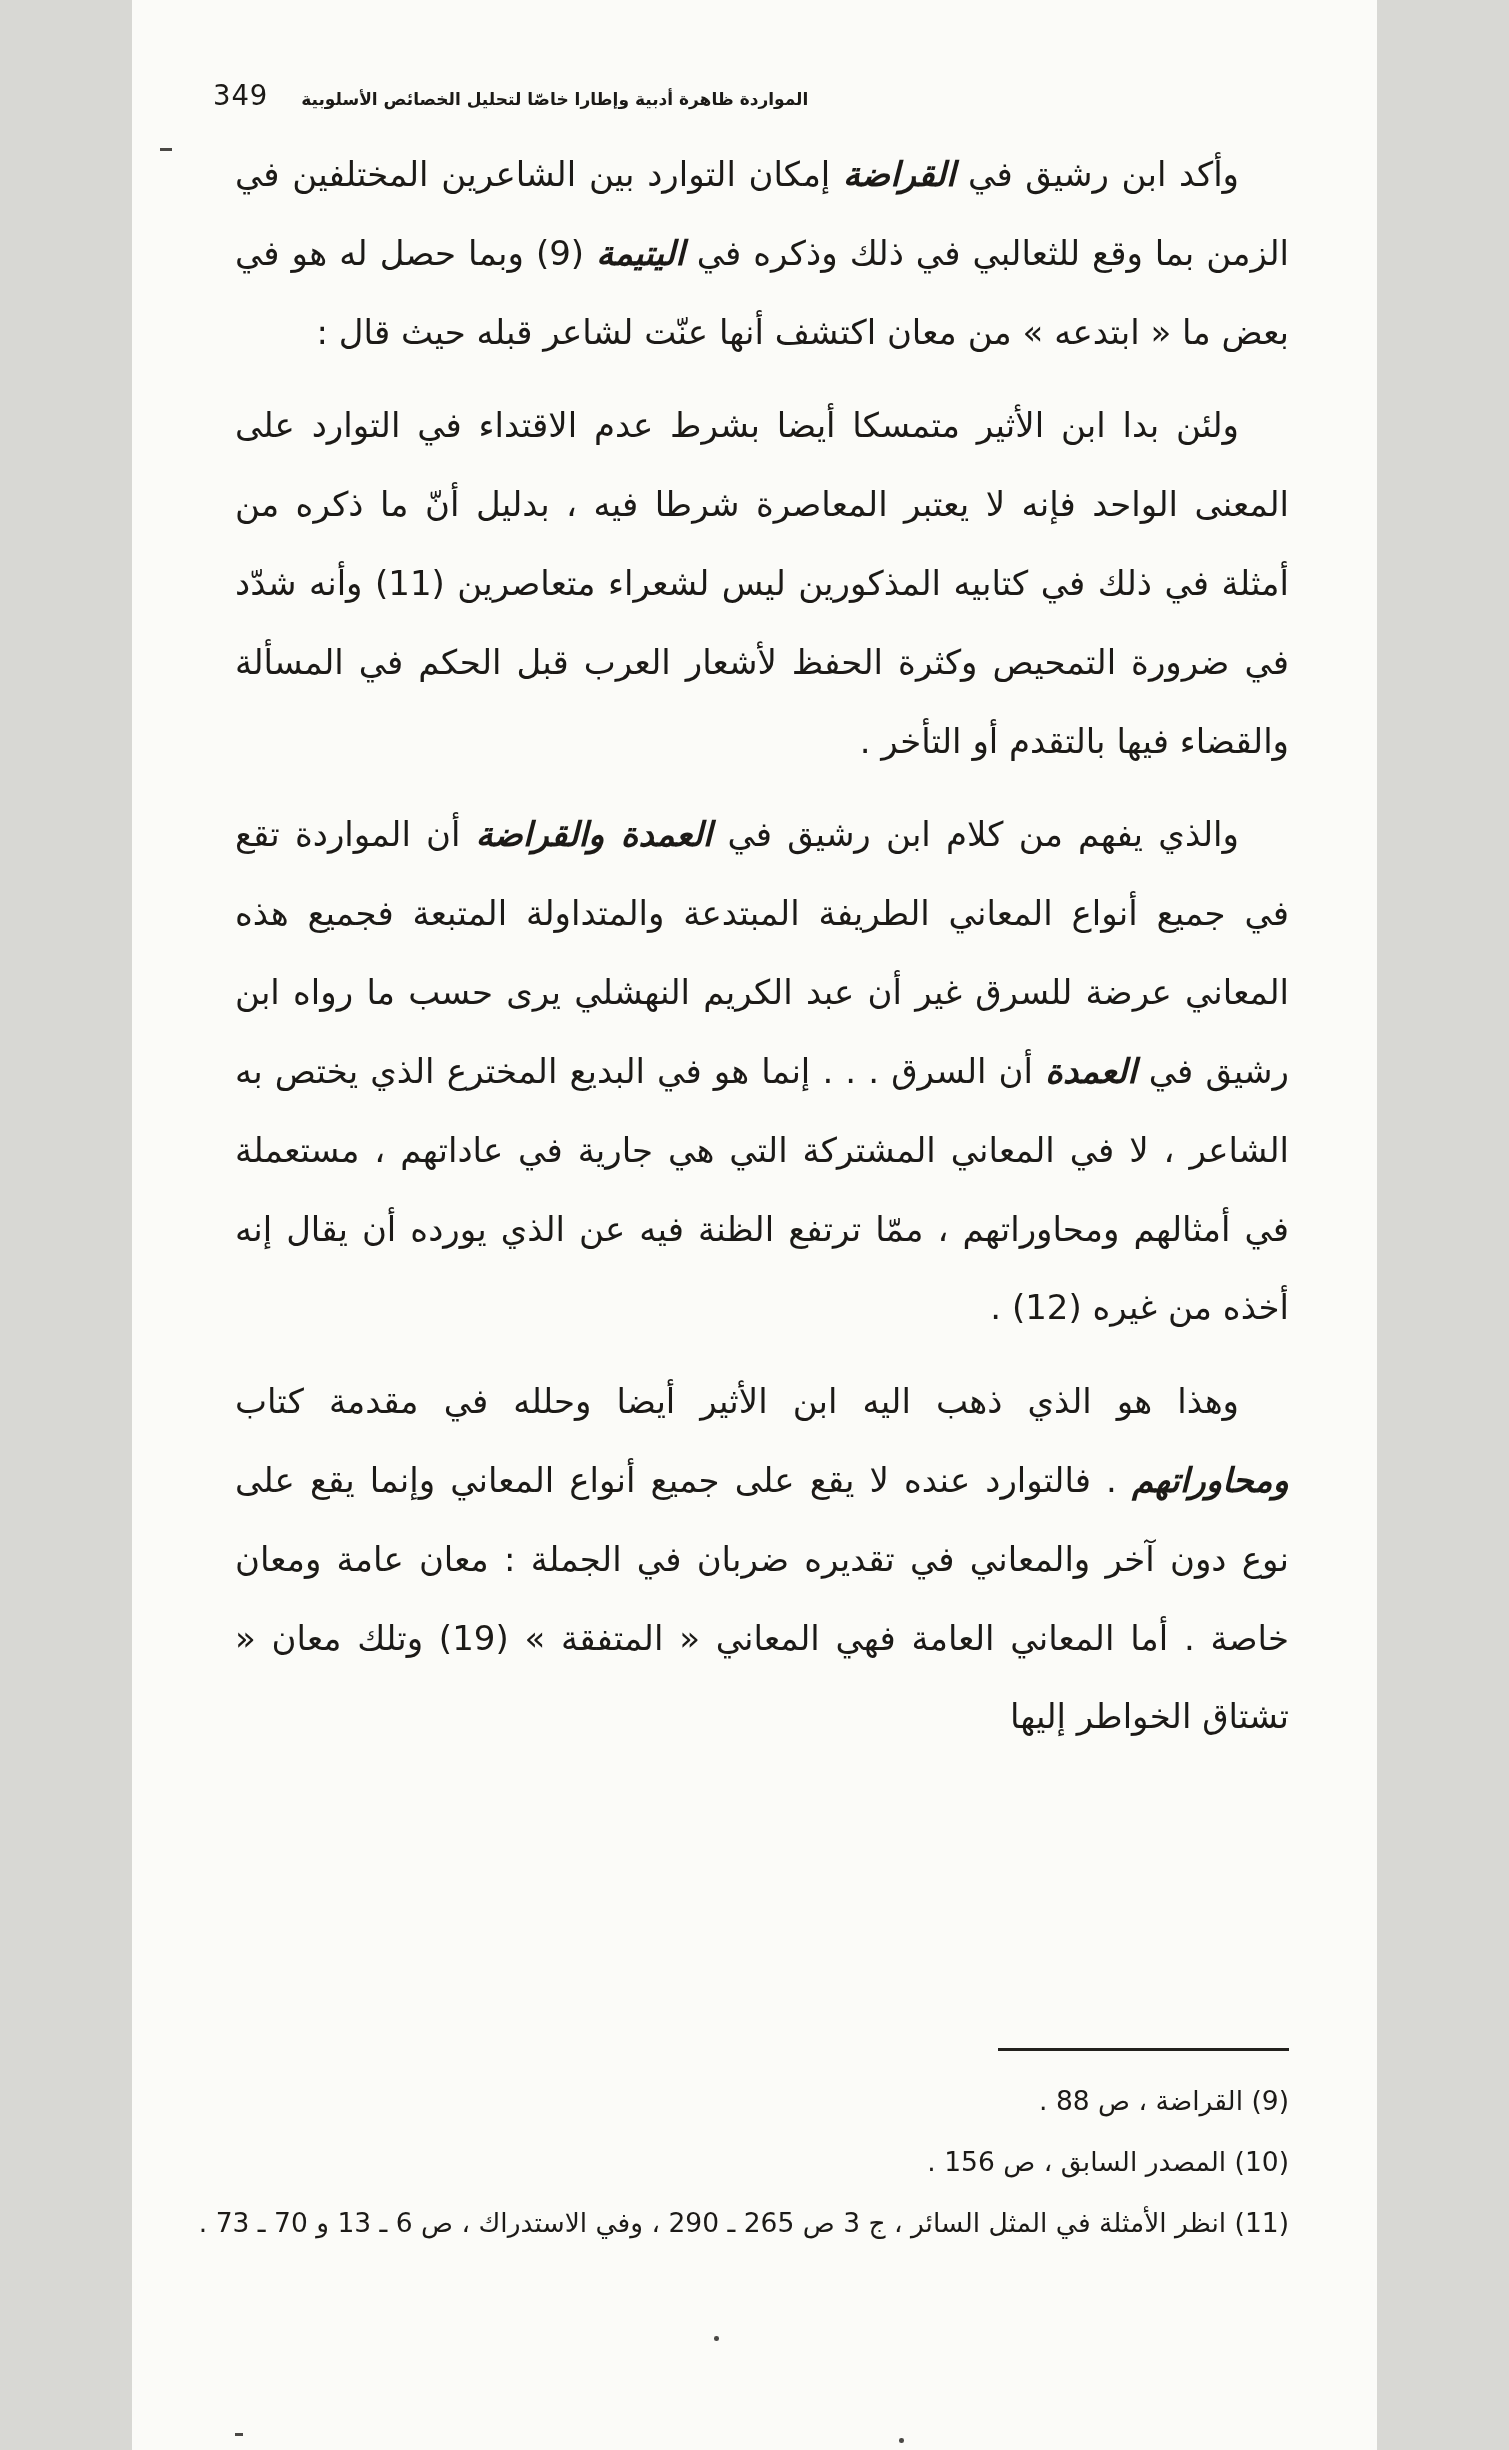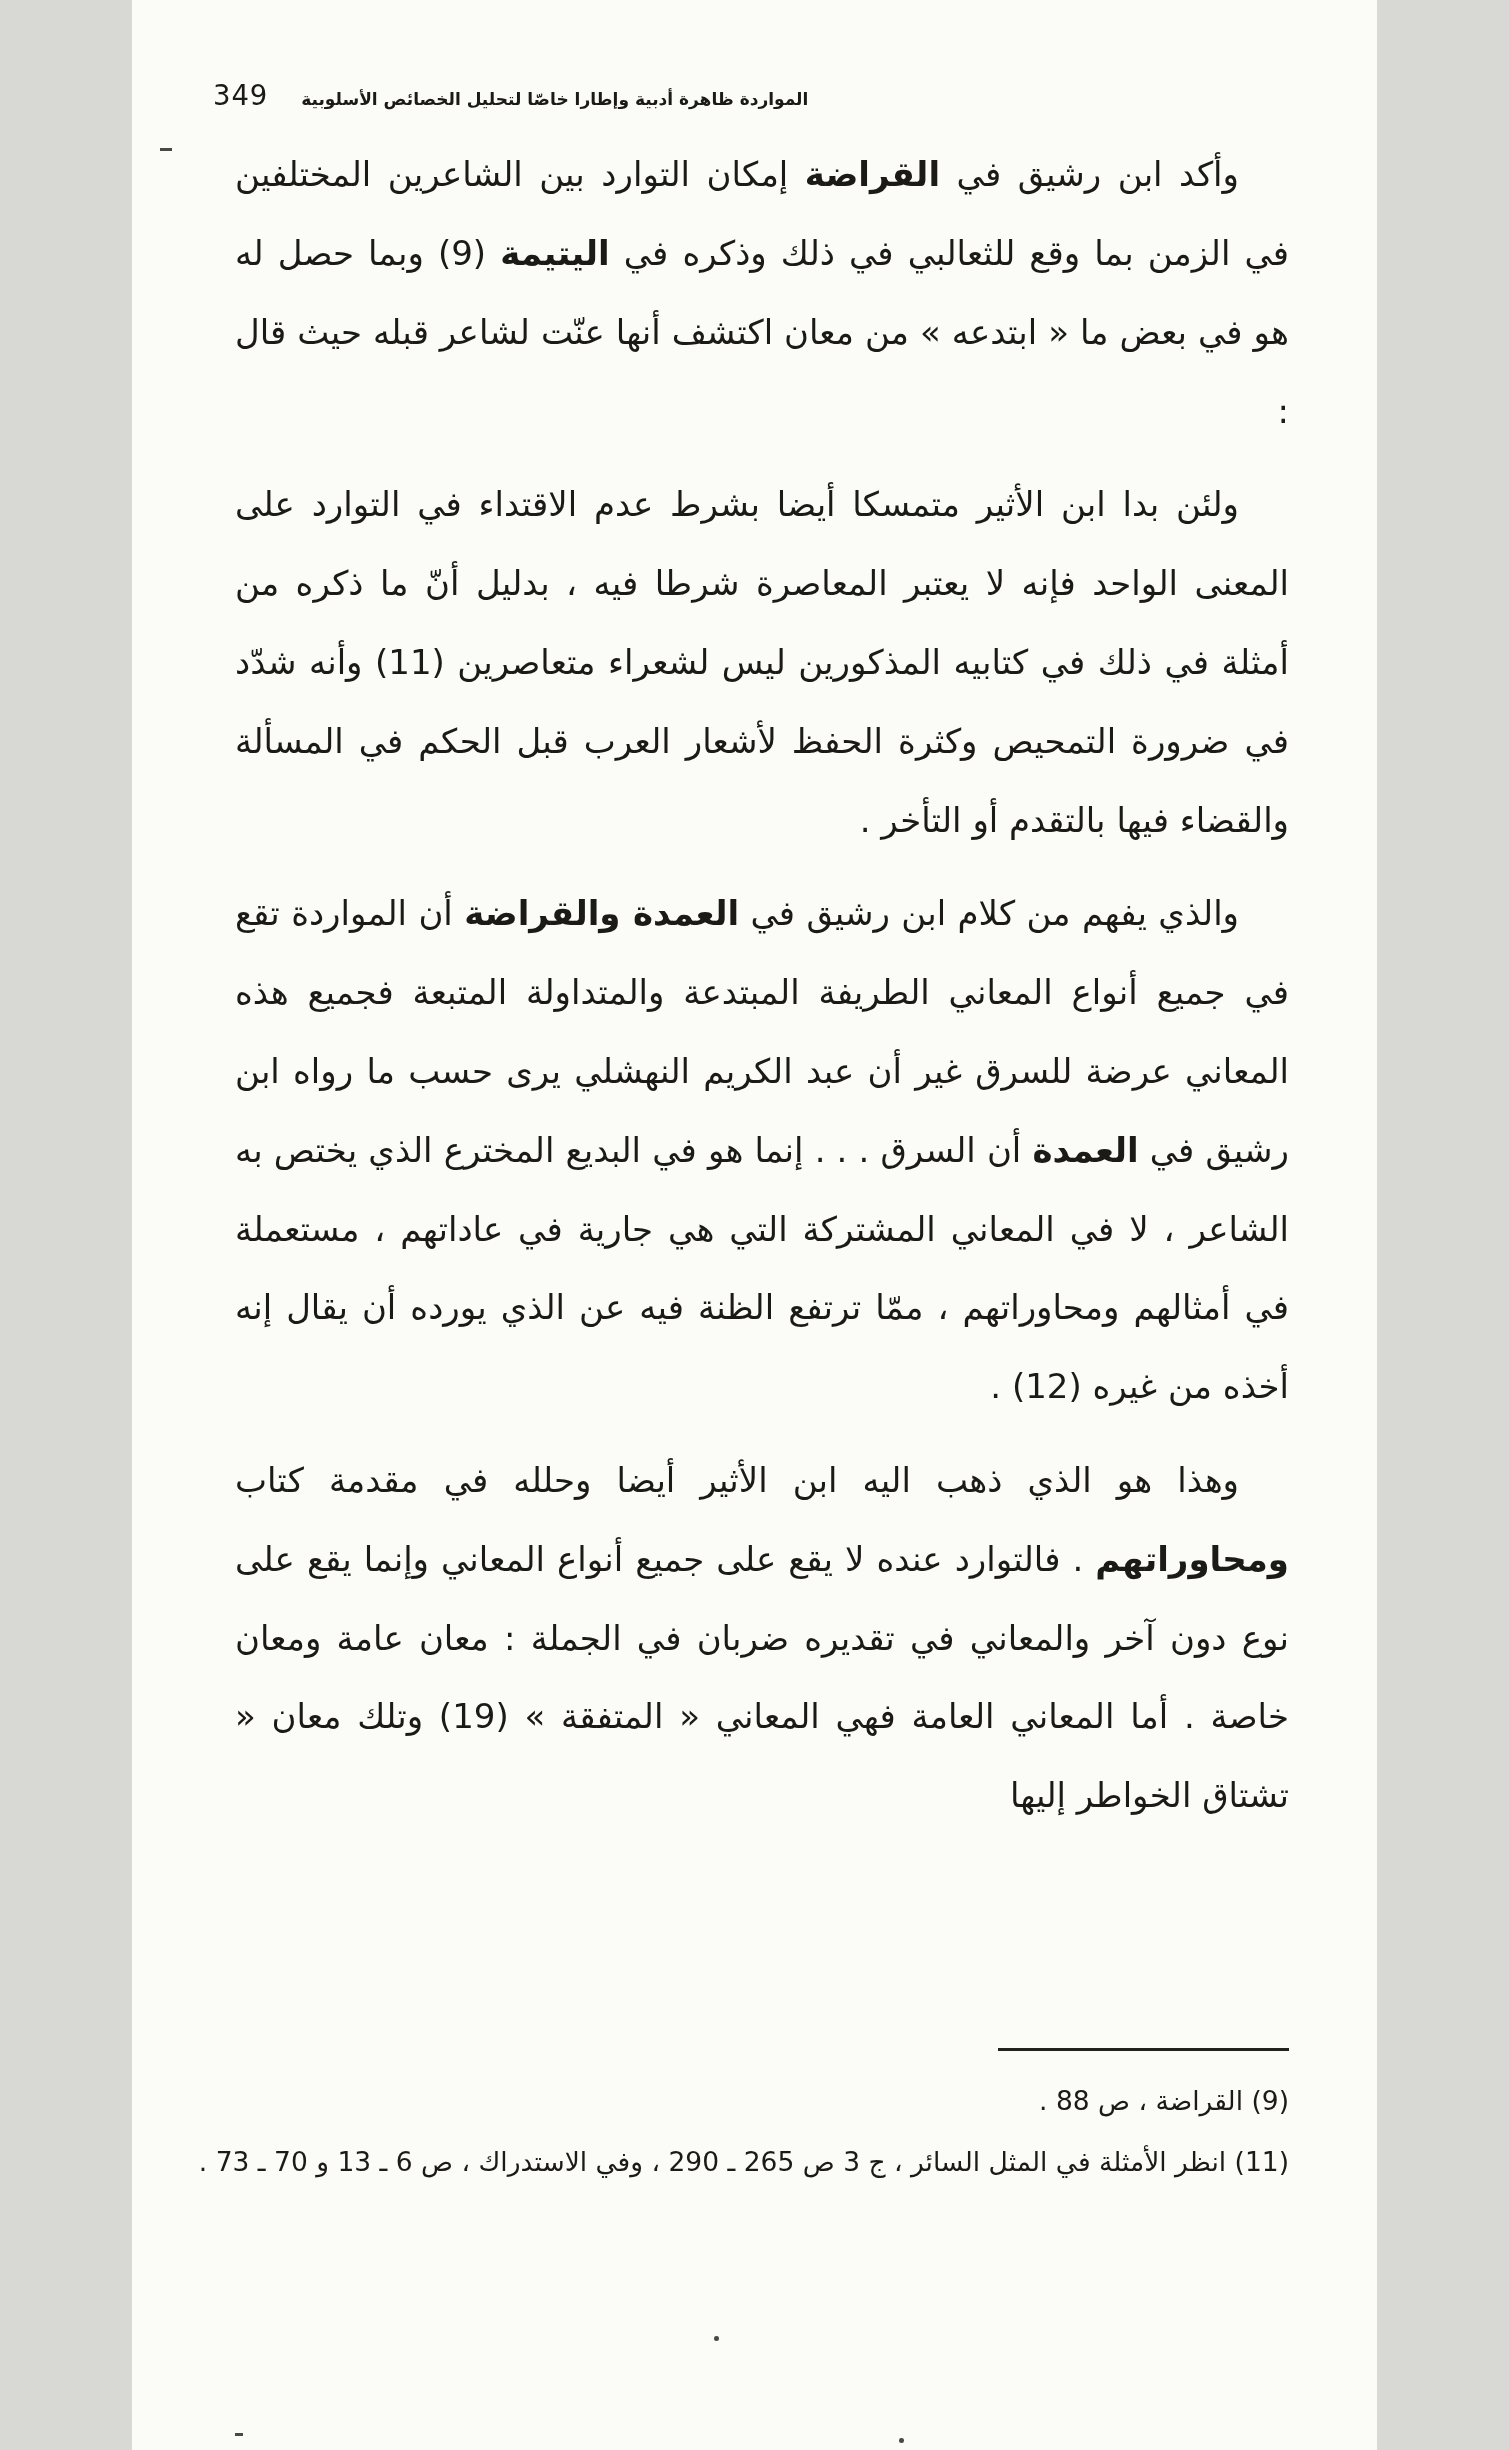--- a/index.html
+++ b/index.html
@@ -43,21 +43,21 @@
     left: 103px;
     direction: rtl;
     text-align: justify;
     font-size: 34px;
     line-height: 2.32;
   }
   .para {
     margin: 0 0 14.6px 0;
     text-indent: 50px;
   }
-  .bt { font-weight: bold; }
+  .bt { font-weight: bold; font-style: italic; }
 
   
   .footnotes {
     position: absolute;
     top: 2048px;
     right: 88px;
     left: 103px;
     direction: rtl;
     text-align: right;
     font-size: 26.5px;
@@ -100,20 +100,21 @@
 
     <p class="para"><span>والذي يفهم من كلام ابن رشيق في </span><b class="bt">العمدة والقراضة</b><span> أن المواردة تقع في جميع أنواع المعاني الطريفة المبتدعة والمتداولة المتبعة فجميع هذه المعاني عرضة للسرق غير أن عبد الكريم النهشلي يرى حسب ما رواه ابن رشيق في </span><b class="bt">العمدة</b><span> أن السرق . . . إنما هو في البديع المخترع الذي يختص به الشاعر ، لا في المعاني المشتركة التي هي جارية في عاداتهم ، مستعملة في أمثالهم ومحاوراتهم ، ممّا ترتفع الظنة فيه عن الذي يورده أن يقال إنه أخذه من غيره (12) .</span></p>
 
     <p class="para"><span>وهذا هو الذي ذهب اليه ابن الأثير أيضا وحلله في مقدمة كتاب </span><b class="bt">ومحاوراتهم</b><span> . فالتوارد عنده لا يقع على جميع أنواع المعاني وإنما يقع على نوع دون آخر والمعاني في تقديره ضربان في الجملة : معان عامة ومعان خاصة . أما المعاني العامة فهي المعاني « المتفقة » (19) وتلك معان « تشتاق الخواطر إليها</span></p>
 
   </main>
 
   <footer class="footnotes">
     <div class="fn-rule"></div>
     <div class="fn">(9) القراضة ، ص 88 .</div>
+    <div class="fn">(10) المصدر السابق ، ص 156 .</div>
     <div class="fn">(11) انظر الأمثلة في المثل السائر ، ج 3 ص 265 ـ 290 ، وفي الاستدراك ، ص 6 ـ 13 و 70 ـ 73 .</div>
   </footer>
 
   <div class="speck speck-dash-left"></div>
   <div class="speck speck-dot-mid"></div>
   <div class="speck speck-dot-bottom"></div>
   <div class="speck speck-dash-bottom"></div>
 
 </div>
 

